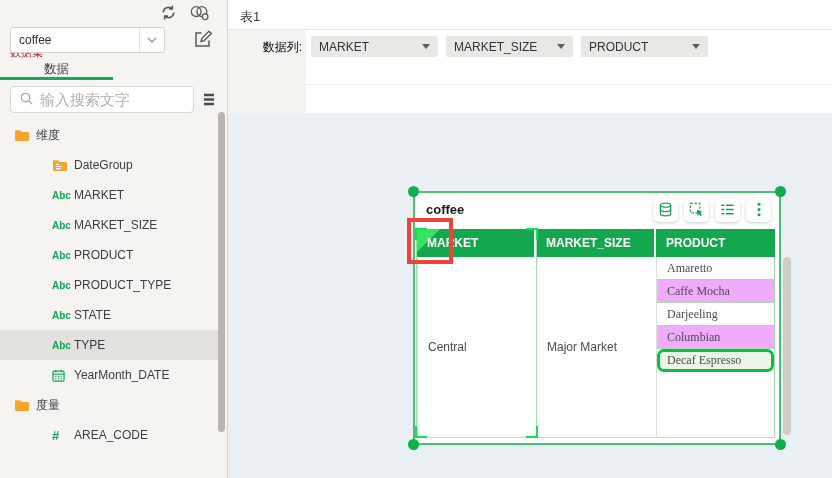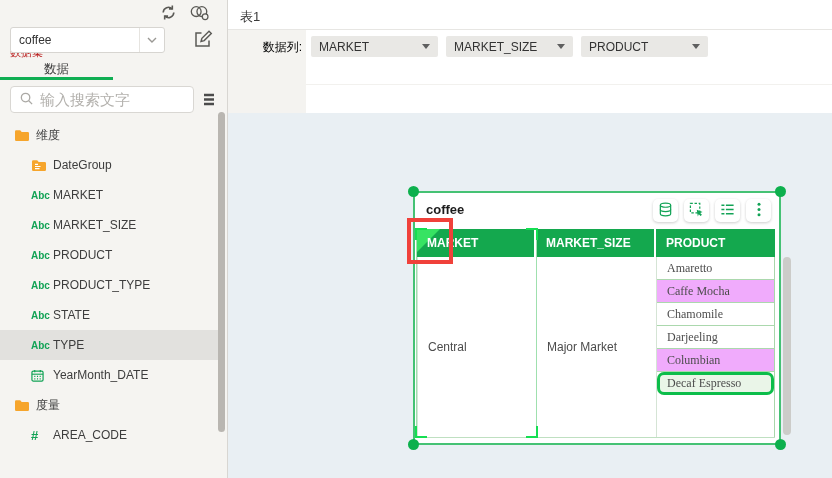--- a/index.html
+++ b/index.html
@@ -26,21 +26,21 @@
   .sb-tab-underline { position:absolute; left:0; top:77px; width:113px; height:3px; background:#0fae53; }
   .search-box { position:absolute; left:10px; top:86px; width:184px; height:27px; background:#fff;
     border:1px solid #d9d7d3; border-radius:4px; display:flex; align-items:center; padding:0 8px; }
   .search-box input { border:none; outline:none; flex:1; margin-left:6px; font-size:15px; color:#333;
     font-family:"Liberation Sans","DejaVu Sans",sans-serif; background:transparent; width:100%; }
   .search-box input::placeholder { color:#b3b1ad; }
   .sort-icon { position:absolute; left:203px; top:93px; }
   .tree { position:absolute; left:0; top:120px; width:218px; }
   .tree-row { height:30px; display:flex; align-items:center; color:#3d3d3d; font-size:12px; }
   .tree-row.folder { padding-left:14px; }
-  .tree-row.item { padding-left:31px; }
+  .tree-row.item { padding-left:52px; }
   .tree-row.selected { background:#e2e1de; }
   .tree-ico { width:22px; display:flex; align-items:center; }
   .abc-glyph { color:#12a356; font-weight:bold; font-size:10px; letter-spacing:0;text-align:center; }
   .hash-glyph { color:#12a356; font-weight:bold; font-size:13px; }
   .sb-scrollbar { position:absolute; left:218px; top:112px; width:7px; height:320px;
     background:#b9b6b1; border-radius:4px; }
   
   .main { position:absolute; left:228px; top:0; width:604px; height:478px; }
   .sheet-row { position:absolute; left:0; top:0; width:604px; height:30px; background:#fff;
     border-bottom:1px solid #e7e6e3; }
@@ -339,21 +339,20 @@
               <div class="th th-product">
                 <span class="th-label">PRODUCT</span>
               </div>
             </div>
             <div class="tbl-body">
               <div class="cell-big cell-market">Central</div>
               <div class="cell-big cell-size">Major Market</div>
               <div class="prod-col">
                 <div class="prod-cell">Amaretto</div>
                 <div class="prod-cell alt">Caffe Mocha</div>
-                <div class="prod-cell">Chamomile</div>
                 <div class="prod-cell">Darjeeling</div>
                 <div class="prod-cell alt">Columbian</div>
                 <div class="prod-cell selected">Decaf Espresso</div>
               </div>
             </div>
           </div>
         </div>
       </div>
 
       <div class="col-selection">

